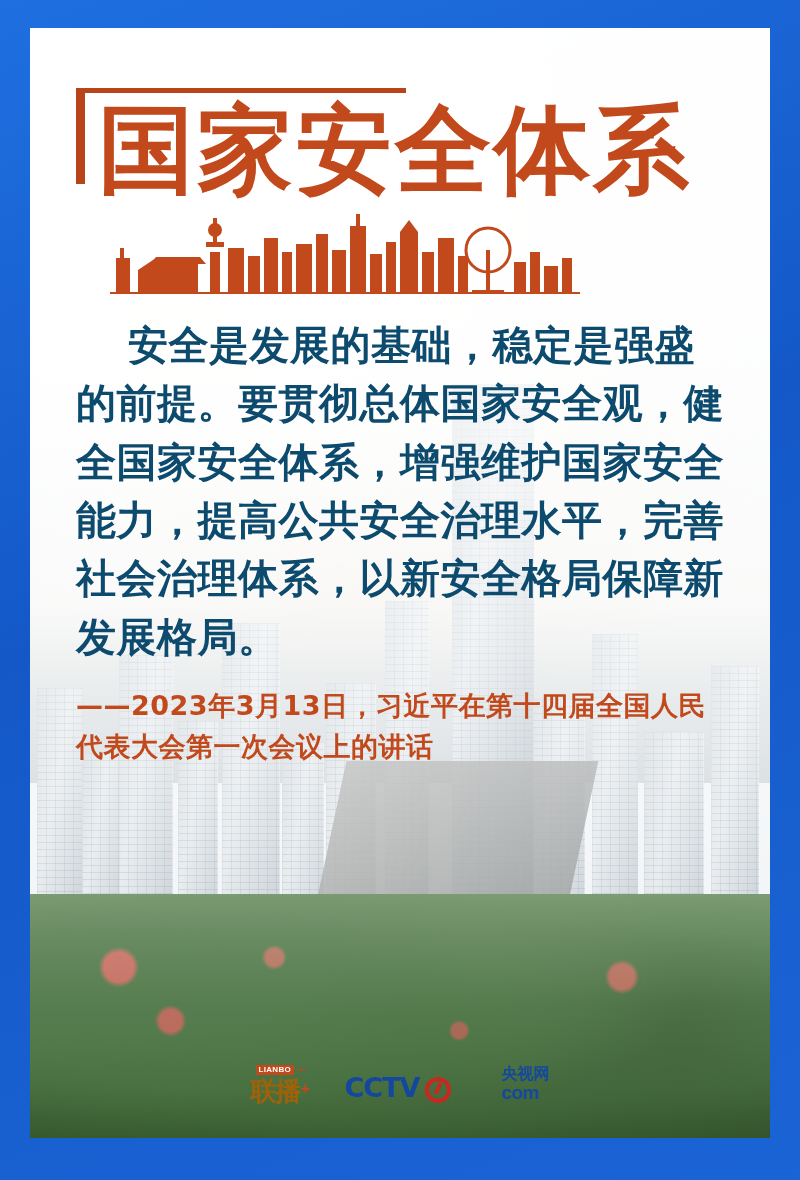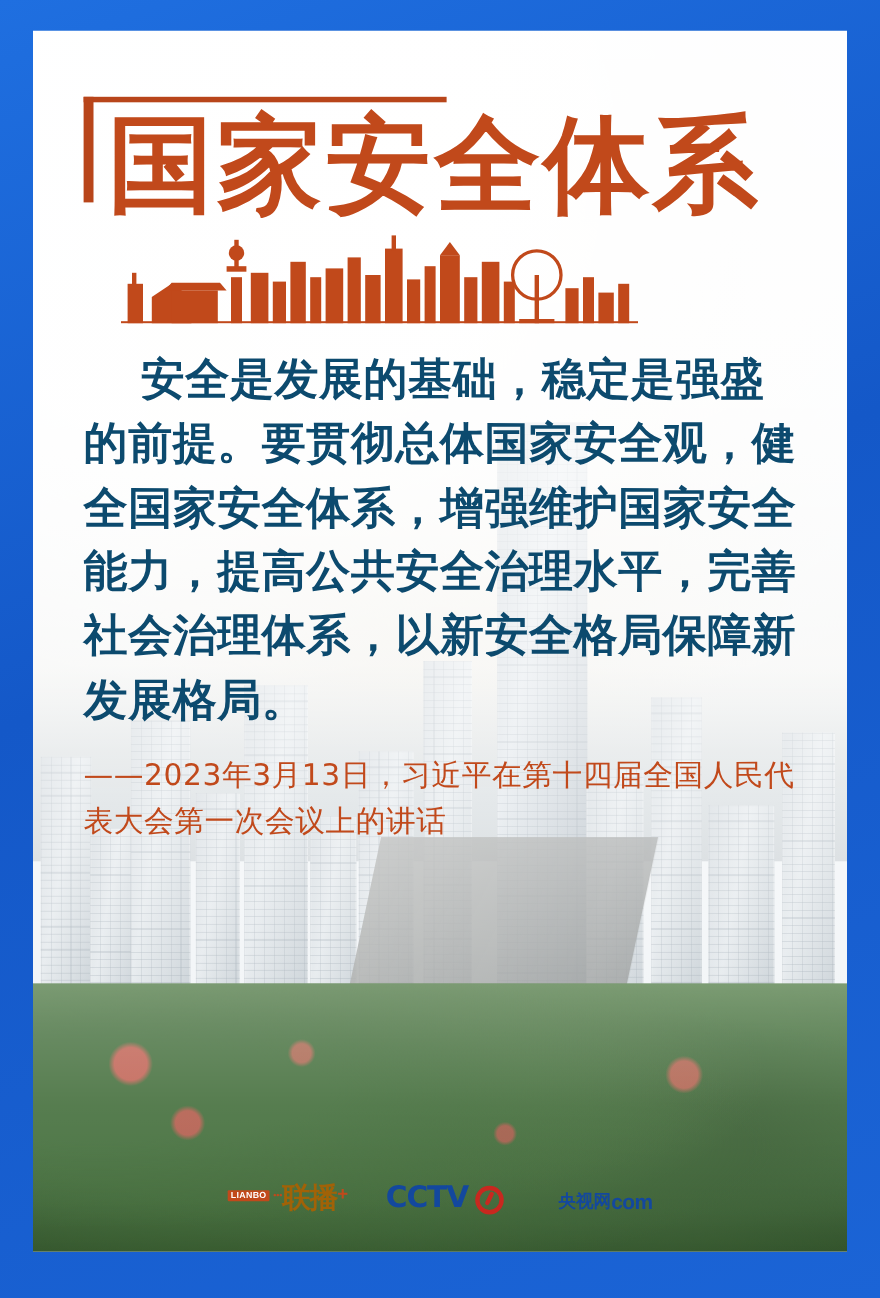--- a/index.html
+++ b/index.html
@@ -208,40 +208,40 @@
     line-height: 1.46;
     letter-spacing: .5px;
     text-indent: 52px;
   }
 
   
   .attrib {
     margin: 20px 0 0 0;
     color: #c1491b;
     font-family: "DejaVu Sans", sans-serif;
-    font-weight: normal;
+    font-weight: bold;
     font-size: 27px;
     line-height: 1.5;
     letter-spacing: .5px;
   }
 
   
   .footer {
     position: absolute;
     left: 0; right: 0;
     bottom: 34px;
     z-index: 6;
     display: flex;
     align-items: center;
     justify-content: center;
     gap: 34px;
   }
   .lianbo {
     display: flex;
-    flex-direction: row;
+    flex-direction: column;
     align-items: center;
     line-height: 1;
   }
   .lianbo .cap {
     display: flex;
     align-items: center;
     gap: 3px;
     margin-bottom: 3px;
   }
   .lianbo .cap .en {
@@ -298,21 +298,21 @@
     left: 50%;
     top: 1px;
     width: 4px;
     height: 13px;
     background: #c8281f;
     transform: translateX(-50%) rotate(26deg);
     border-radius: 2px;
   }
   .cctv .txt {
     display: flex;
-    flex-direction: row;
+    flex-direction: column;
     line-height: 1.05;
     margin-left: 44px;
   }
   .cctv .txt .zh {
     font-family: "DejaVu Sans", sans-serif;
     font-size: 16px;
     font-weight: bold;
     color: #13489e;
     letter-spacing: 0px;
   }

